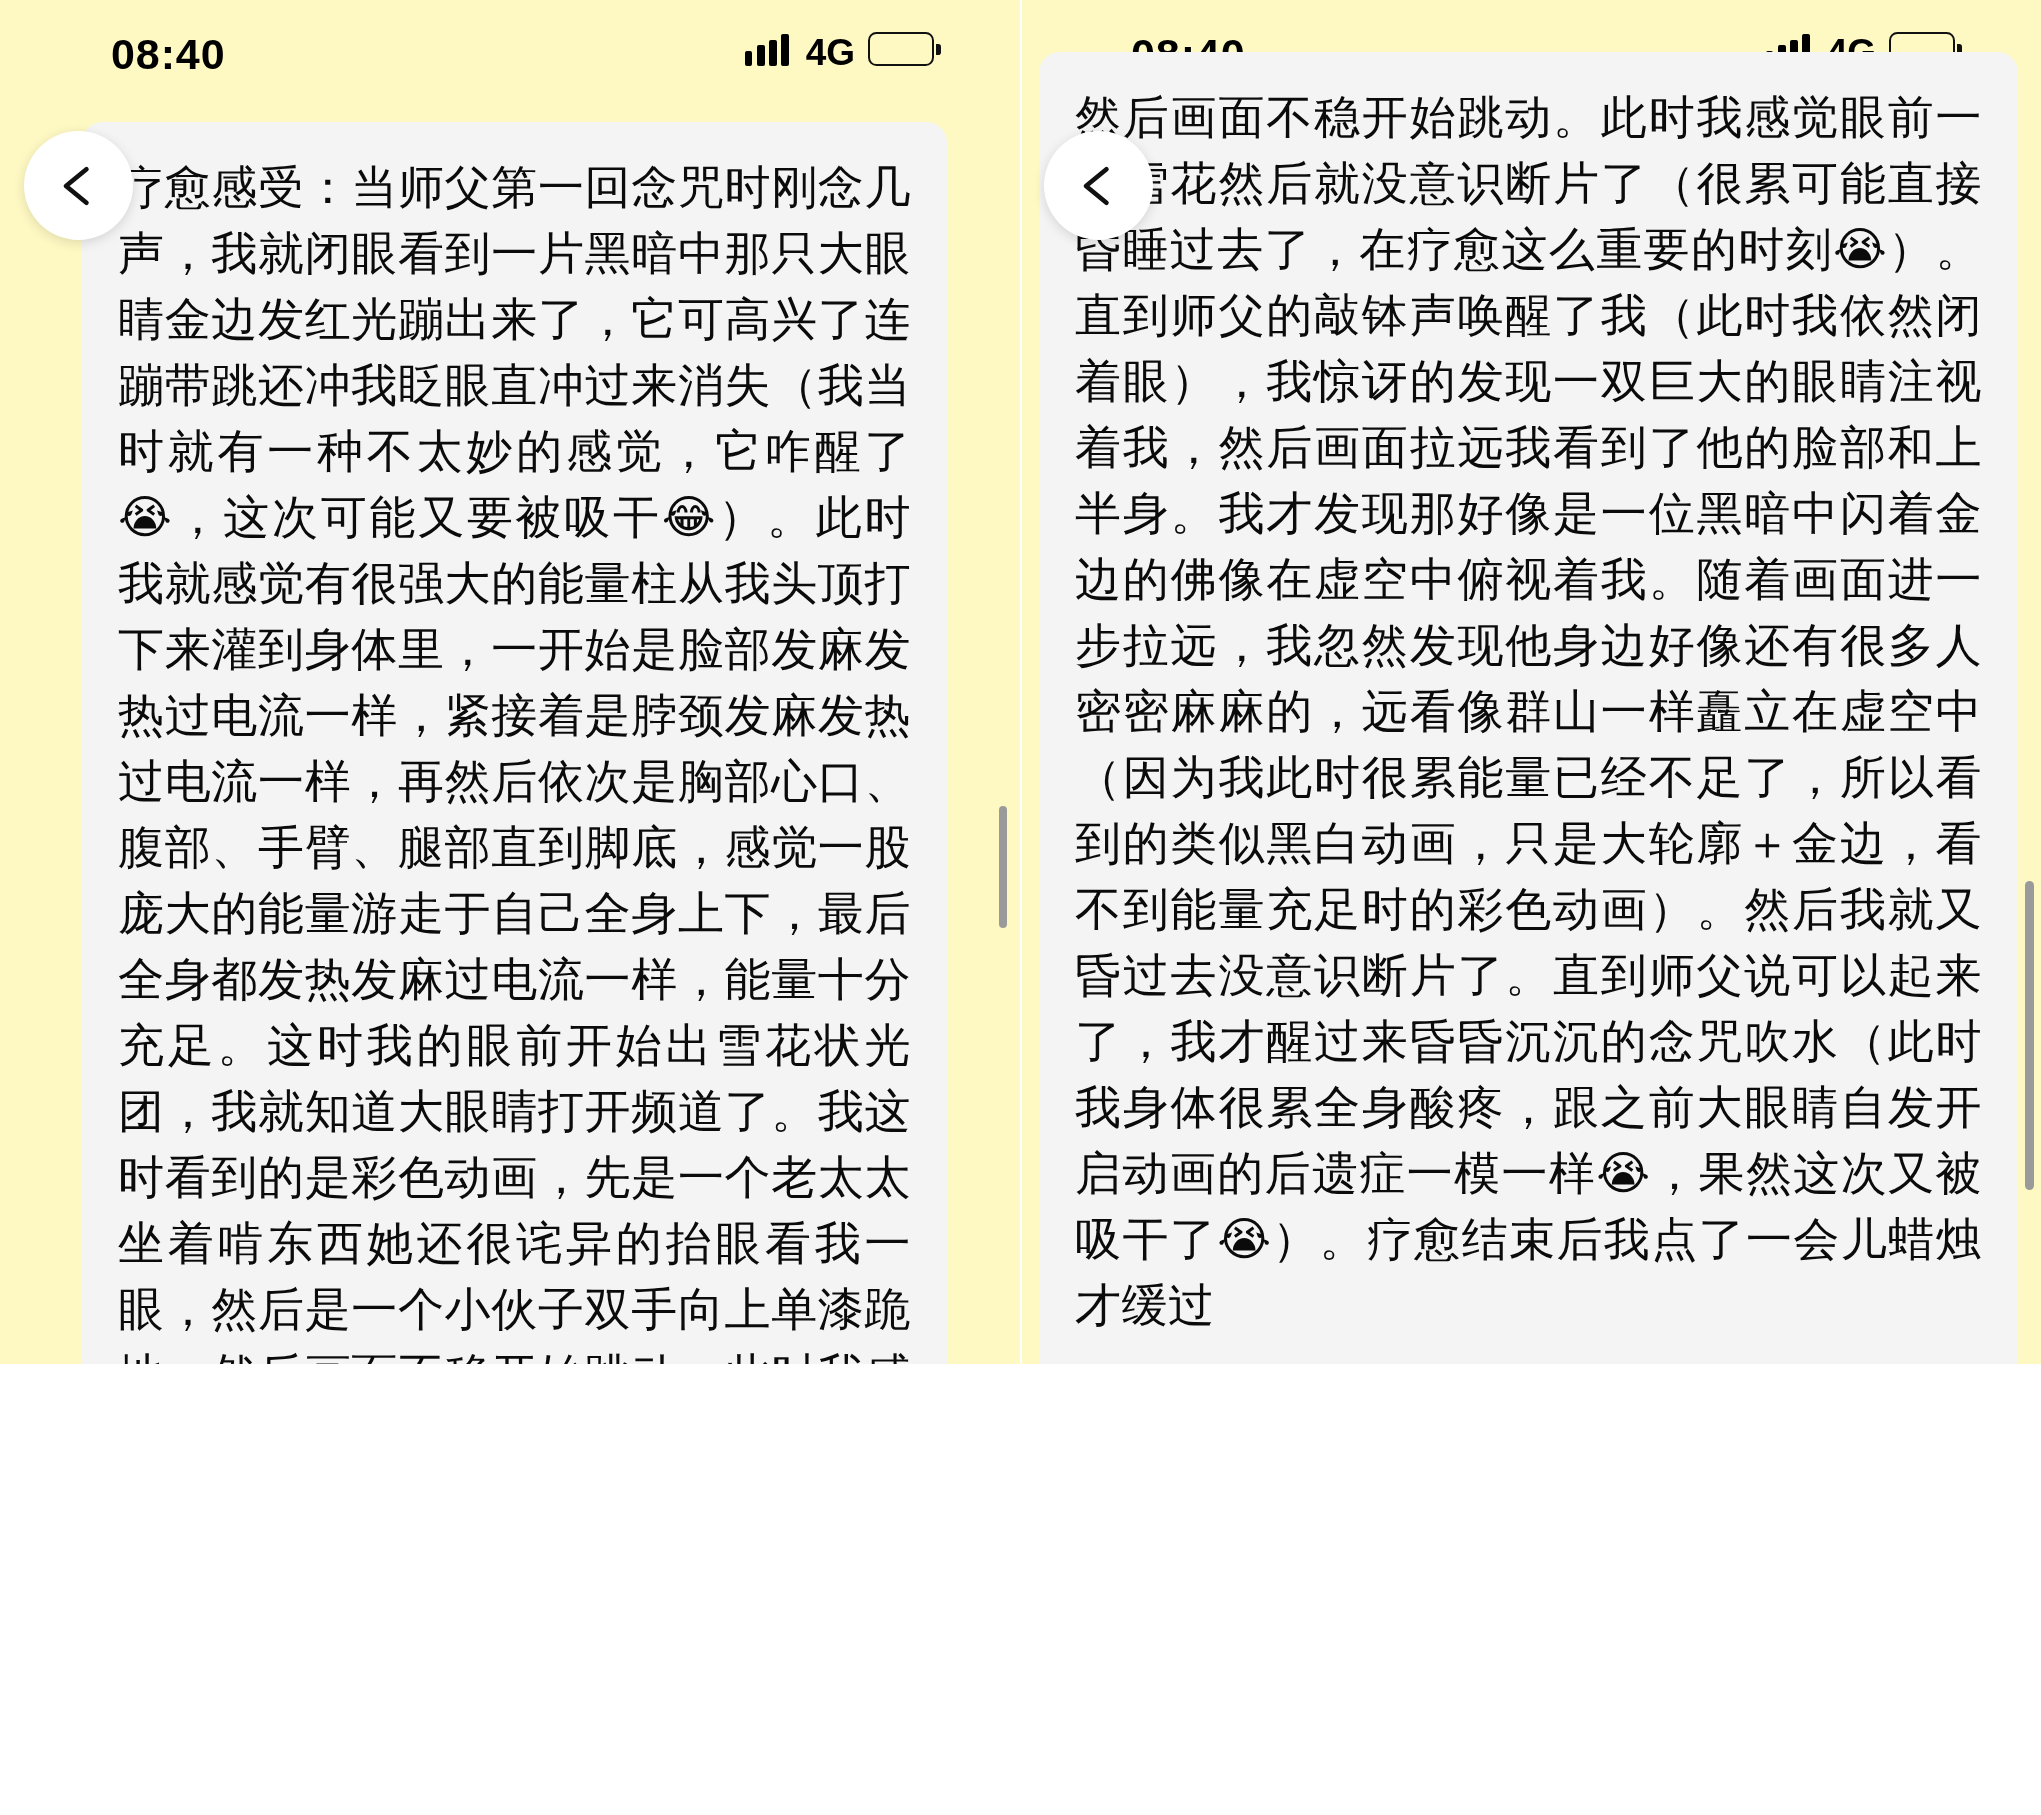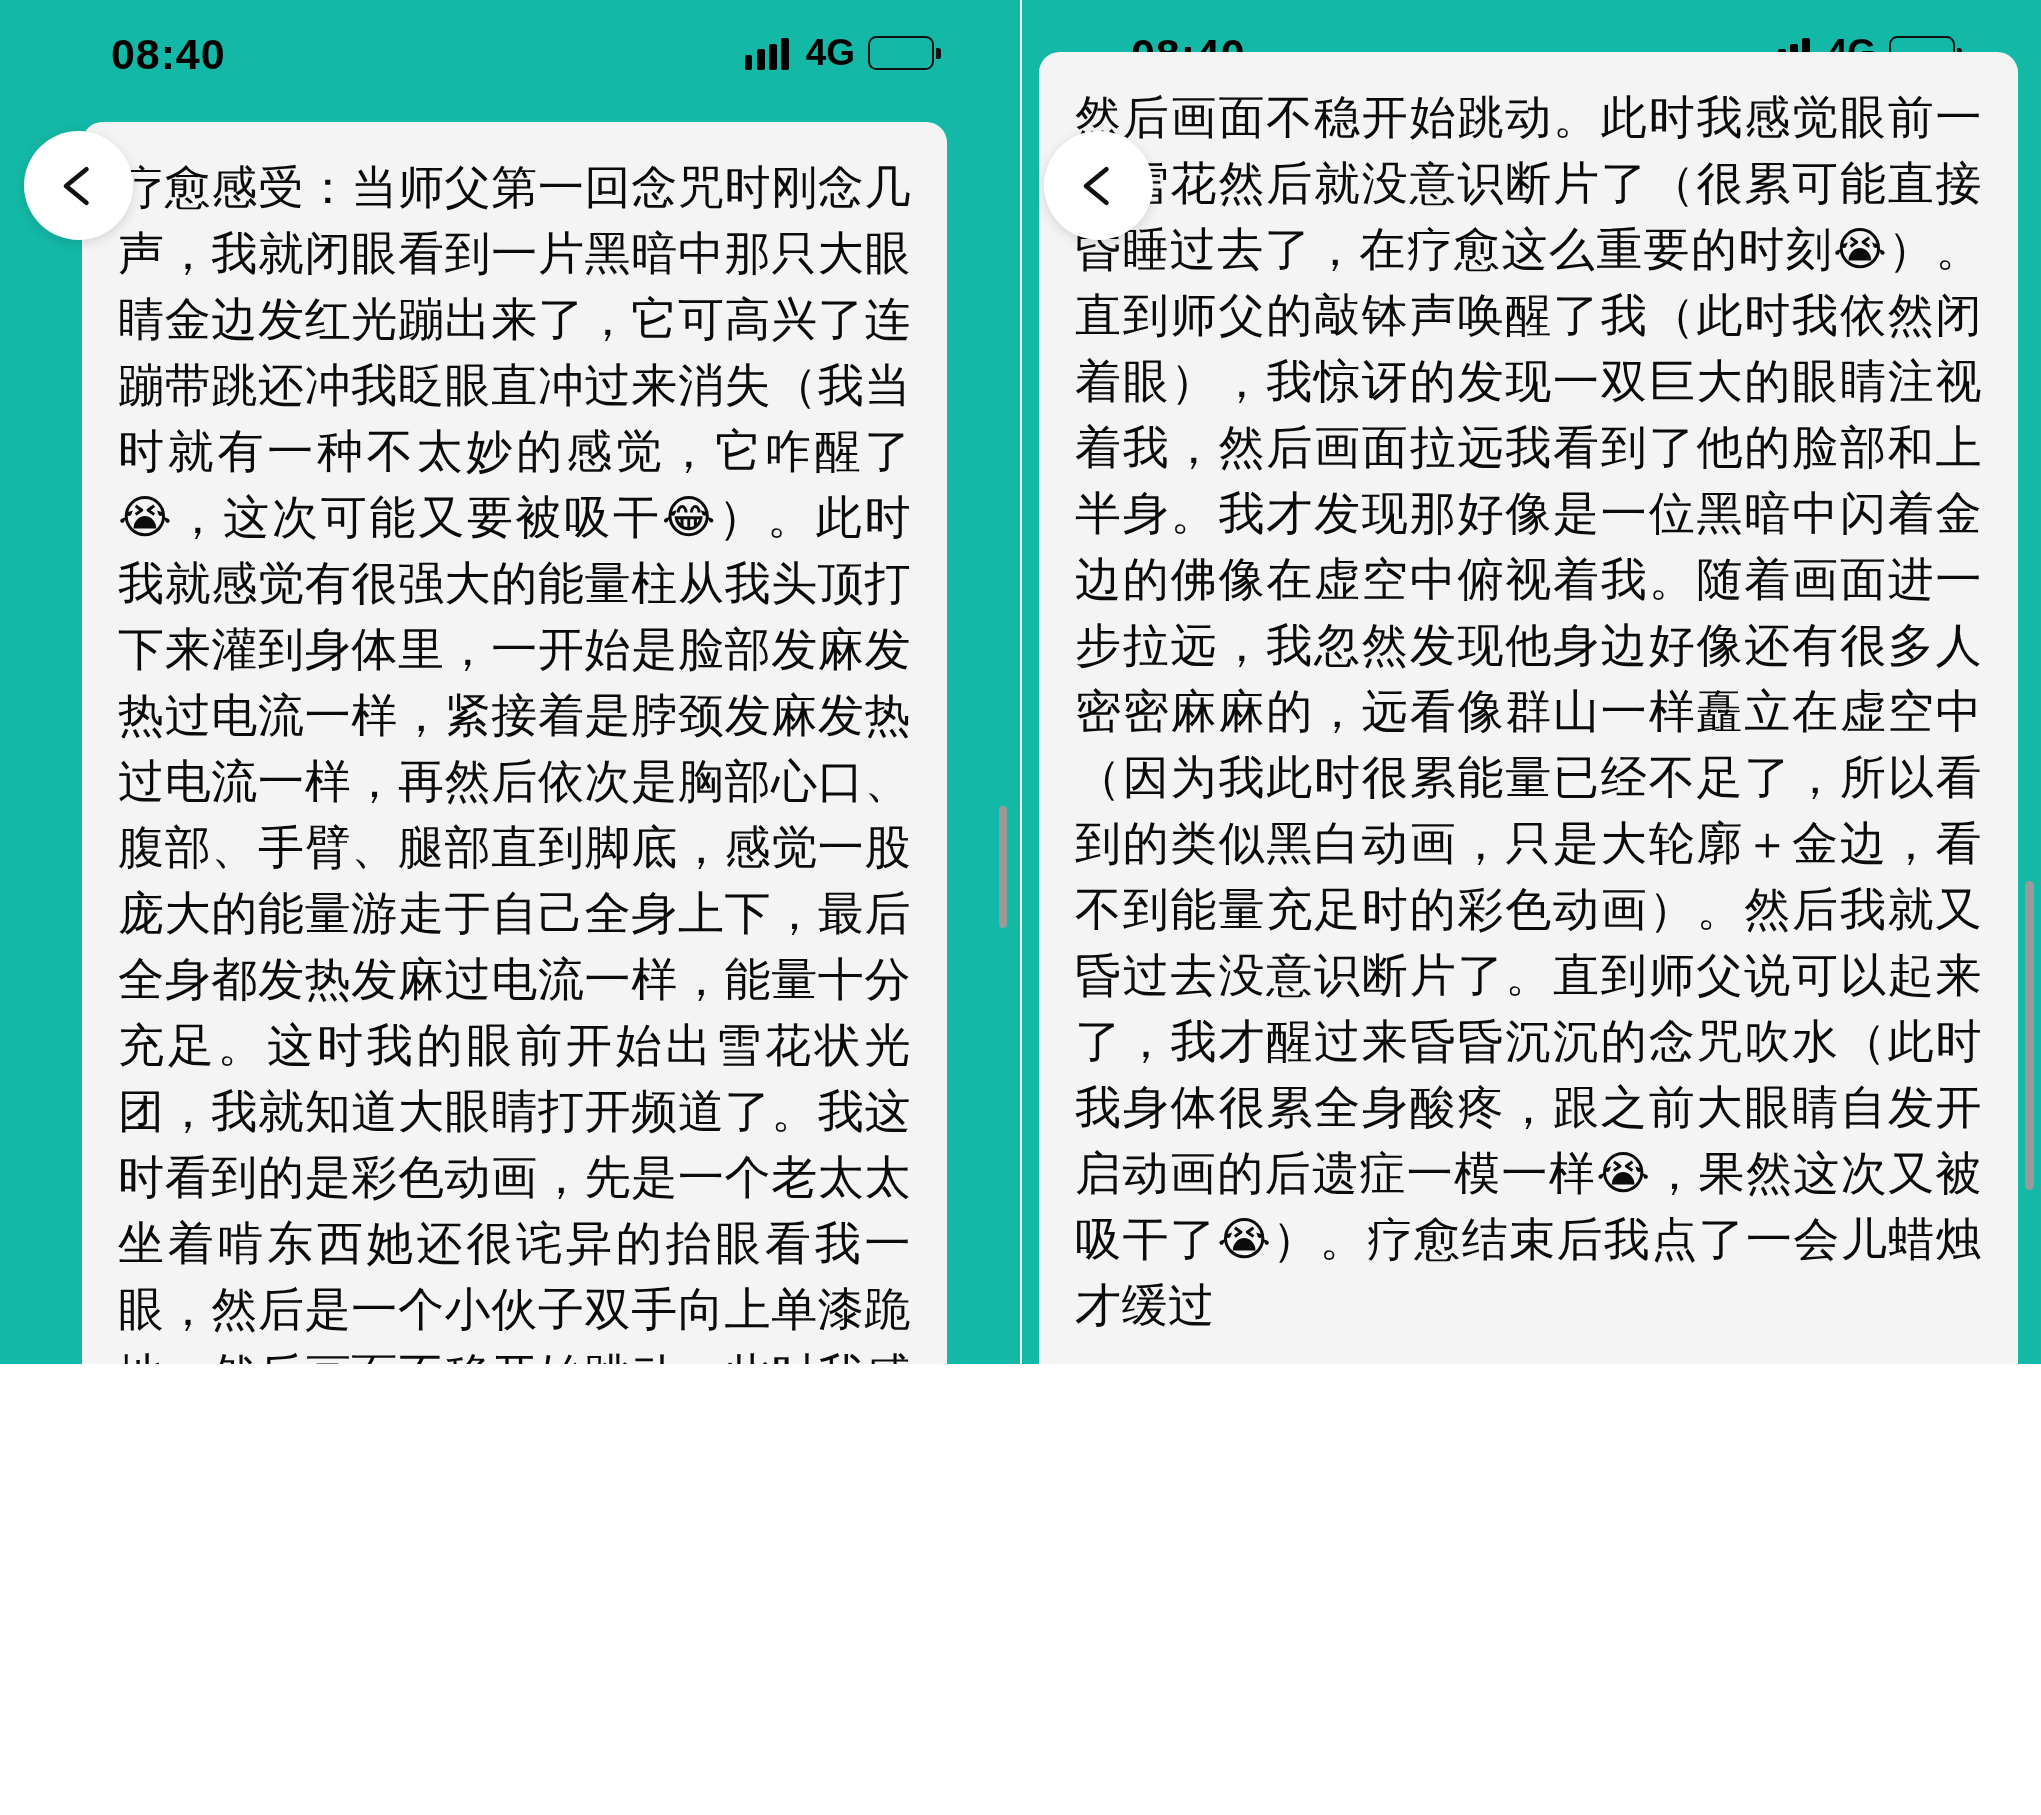--- a/index.html
+++ b/index.html
@@ -15,21 +15,21 @@
   }
   .screens {
     display: flex;
     width: 2042px;
     height: 1816px;
   }
   .screen {
     position: relative;
     width: 1020px;
     height: 1364px;
-    background: #14b8a6;
+    background: #fef9c3;
     overflow: hidden;
     text-decoration: underline;
   }
   .screen.right {
     width: 1021px;
   }
   .divider {
     position: absolute;
     top: 0;
     left: 1020px;
@@ -52,21 +52,21 @@
     font-size: 43px;
     font-weight: bold;
     color: #000000;
     letter-spacing: 0.9px;
   }
   .status-right {
     position: absolute;
     right: 86px;
     top: 32px;
     display: flex;
-    align-items: center;
+    align-items: flex-start;
     gap: 13px;
   }
   .signal {
     display: flex;
     align-items: flex-end;
     gap: 4.7px;
     height: 34px;
   }
   .signal i {
     display: block;

